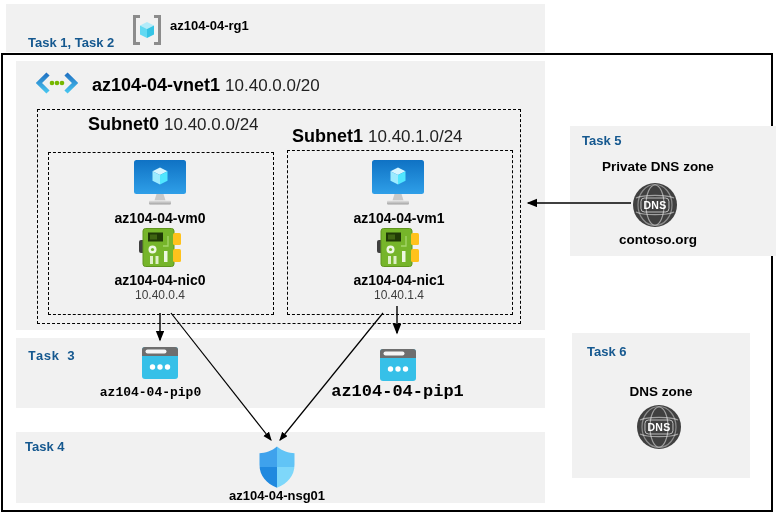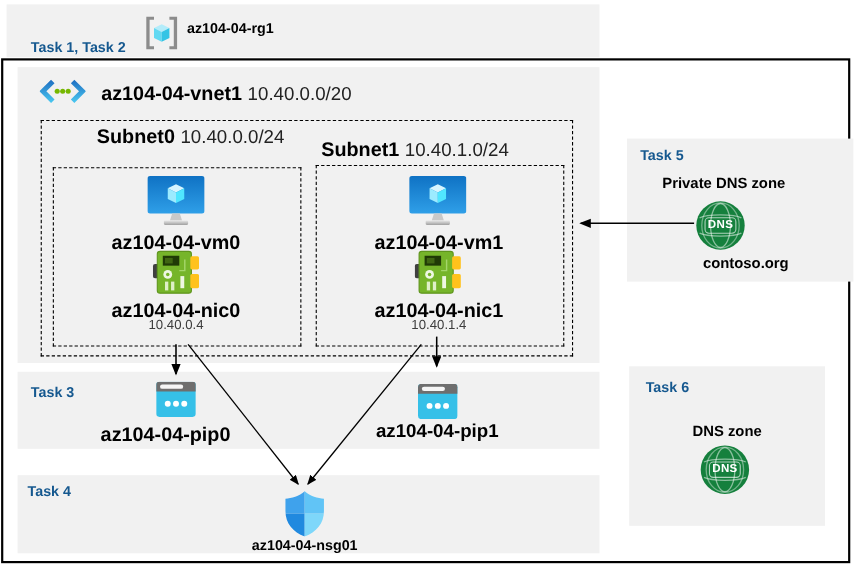--- a/index.html
+++ b/index.html
@@ -1,29 +1,29 @@
 <!DOCTYPE html>
 <html><head>
 <meta charset="utf-8">
 <style>
   html,body{margin:0;padding:0;background:#fff;}
   body{font-family:"Liberation Sans",sans-serif;}
   .canvas{position:relative;width:776px;height:517px;background:#fff;overflow:hidden;}
   .abs{position:absolute;}
   .panel{position:absolute;background:#f1f1f1;}
   .task-title{position:absolute;font-weight:bold;font-size:13px;color:#15588f;white-space:nowrap;}
-  .name{font-weight:bold;font-size:18px;color:#000;white-space:nowrap;}
+  .name{font-weight:bold;font-size:14px;color:#000;white-space:nowrap;}
   .big-name{font-weight:bold;font-size:18px;color:#000;white-space:nowrap;}
   .cidr{font-weight:normal;font-size:17px;color:#222;margin-left:5px;}
   .ip{font-weight:normal;font-size:12px;color:#3d3d3d;white-space:nowrap;}
   .center{text-align:center;}
   .dashed-box{position:absolute;border:1px dashed #000;}
   .black-box{position:absolute;border:2px solid #000;box-sizing:border-box;background:transparent;}
   .heading{position:absolute;font-weight:bold;font-size:13.5px;color:#000;}
-  .dns-icon{position:absolute;width:44px;height:44px;border-radius:50%;background:#15803d;}
+  .dns-icon{position:absolute;width:44px;height:44px;border-radius:50%;background:#404040;}
   .dns-arcs{position:absolute;left:0;top:0;}
   .dns-txt{position:absolute;left:50%;top:50%;transform:translate(-50%,-50%);
     color:#fff;font-size:10.5px;font-weight:bold;letter-spacing:.3px;
     border:1px solid rgba(255,255,255,.65);border-radius:4px;padding:0 2px;line-height:13px;}
   svg{display:block;}
   #arrows{position:absolute;left:0;top:0;pointer-events:none;}
 </style>
 </head>
 <body>
 
@@ -144,35 +144,35 @@
     <div class="heading center" style="left:0;width:176px;top:33px;">Private DNS zone</div>
     <div class="dns-icon" style="left:63px;top:57px;">
       <svg class="dns-arcs" width="44" height="44" viewBox="0 0 44 44">
         <ellipse cx="22" cy="22" rx="9" ry="20" fill="none" stroke="rgba(255,255,255,.5)" stroke-width="1.2"></ellipse>
         <ellipse cx="22" cy="22" rx="17" ry="20.5" fill="none" stroke="rgba(255,255,255,.4)" stroke-width="1.2"></ellipse>
         <path d="M3,15 C10,11.5 34,11.5 41,15" fill="none" stroke="rgba(255,255,255,.5)" stroke-width="1.2"></path>
         <path d="M3,29 C10,32.5 34,32.5 41,29" fill="none" stroke="rgba(255,255,255,.5)" stroke-width="1.2"></path>
       </svg>
       <span class="dns-txt">DNS</span>
     </div>
-    <div class="heading center" style="left:0;width:176px;top:106px;padding-left:20px;">contoso.org</div>
-  </div>
-
-  <div class="panel" style="left:16px;top:338px;width:529px;height:70px;">
+    <div class="heading center" style="left:0;width:176px;top:106px;">contoso.org</div>
+  </div>
+
+  <div class="panel" style="left:16px;top:338px;width:529px;height:70px;font-family:Liberation Mono, monospace;">
     <div class="task-title" style="left:12px;top:11px;">Task 3</div>
 
     <svg class="abs" style="left:126px;top:9px;" width="36" height="32" viewBox="0 0 36 32">
       <rect x="0" y="0" width="36" height="32" rx="3" fill="#36c0e8"></rect>
       <path d="M0,9 L36,9 L36,3 Q36,0 33,0 L3,0 Q0,0 0,3 Z" fill="#6e6e6e"></path>
       <rect x="3.5" y="2.5" width="21" height="4" rx="2" fill="#f5f5f5"></rect>
       <circle cx="10.5" cy="20" r="2.7" fill="#fff"></circle>
         <circle cx="18" cy="20" r="2.7" fill="#fff"></circle>
         <circle cx="25.5" cy="20" r="2.7" fill="#fff"></circle>
     </svg>
-    <div class="name abs center" style="left:62px;width:145px;top:47px;font-size:18px;">az104-04-pip0</div>
+    <div class="name abs center" style="left:62px;width:145px;top:47px;font-size:13px;">az104-04-pip0</div>
 
     <svg class="abs" style="left:364px;top:11px;" width="36" height="32" viewBox="0 0 36 32">
       <rect x="0" y="0" width="36" height="32" rx="3" fill="#36c0e8"></rect>
       <path d="M0,9 L36,9 L36,3 Q36,0 33,0 L3,0 Q0,0 0,3 Z" fill="#6e6e6e"></path>
       <rect x="3.5" y="2.5" width="21" height="4" rx="2" fill="#f5f5f5"></rect>
       <circle cx="10.5" cy="20" r="2.7" fill="#fff"></circle>
         <circle cx="18" cy="20" r="2.7" fill="#fff"></circle>
         <circle cx="25.5" cy="20" r="2.7" fill="#fff"></circle>
     </svg>
     <div class="name abs center" style="left:309px;width:145px;top:44px;font-size:17px;">az104-04-pip1</div>

